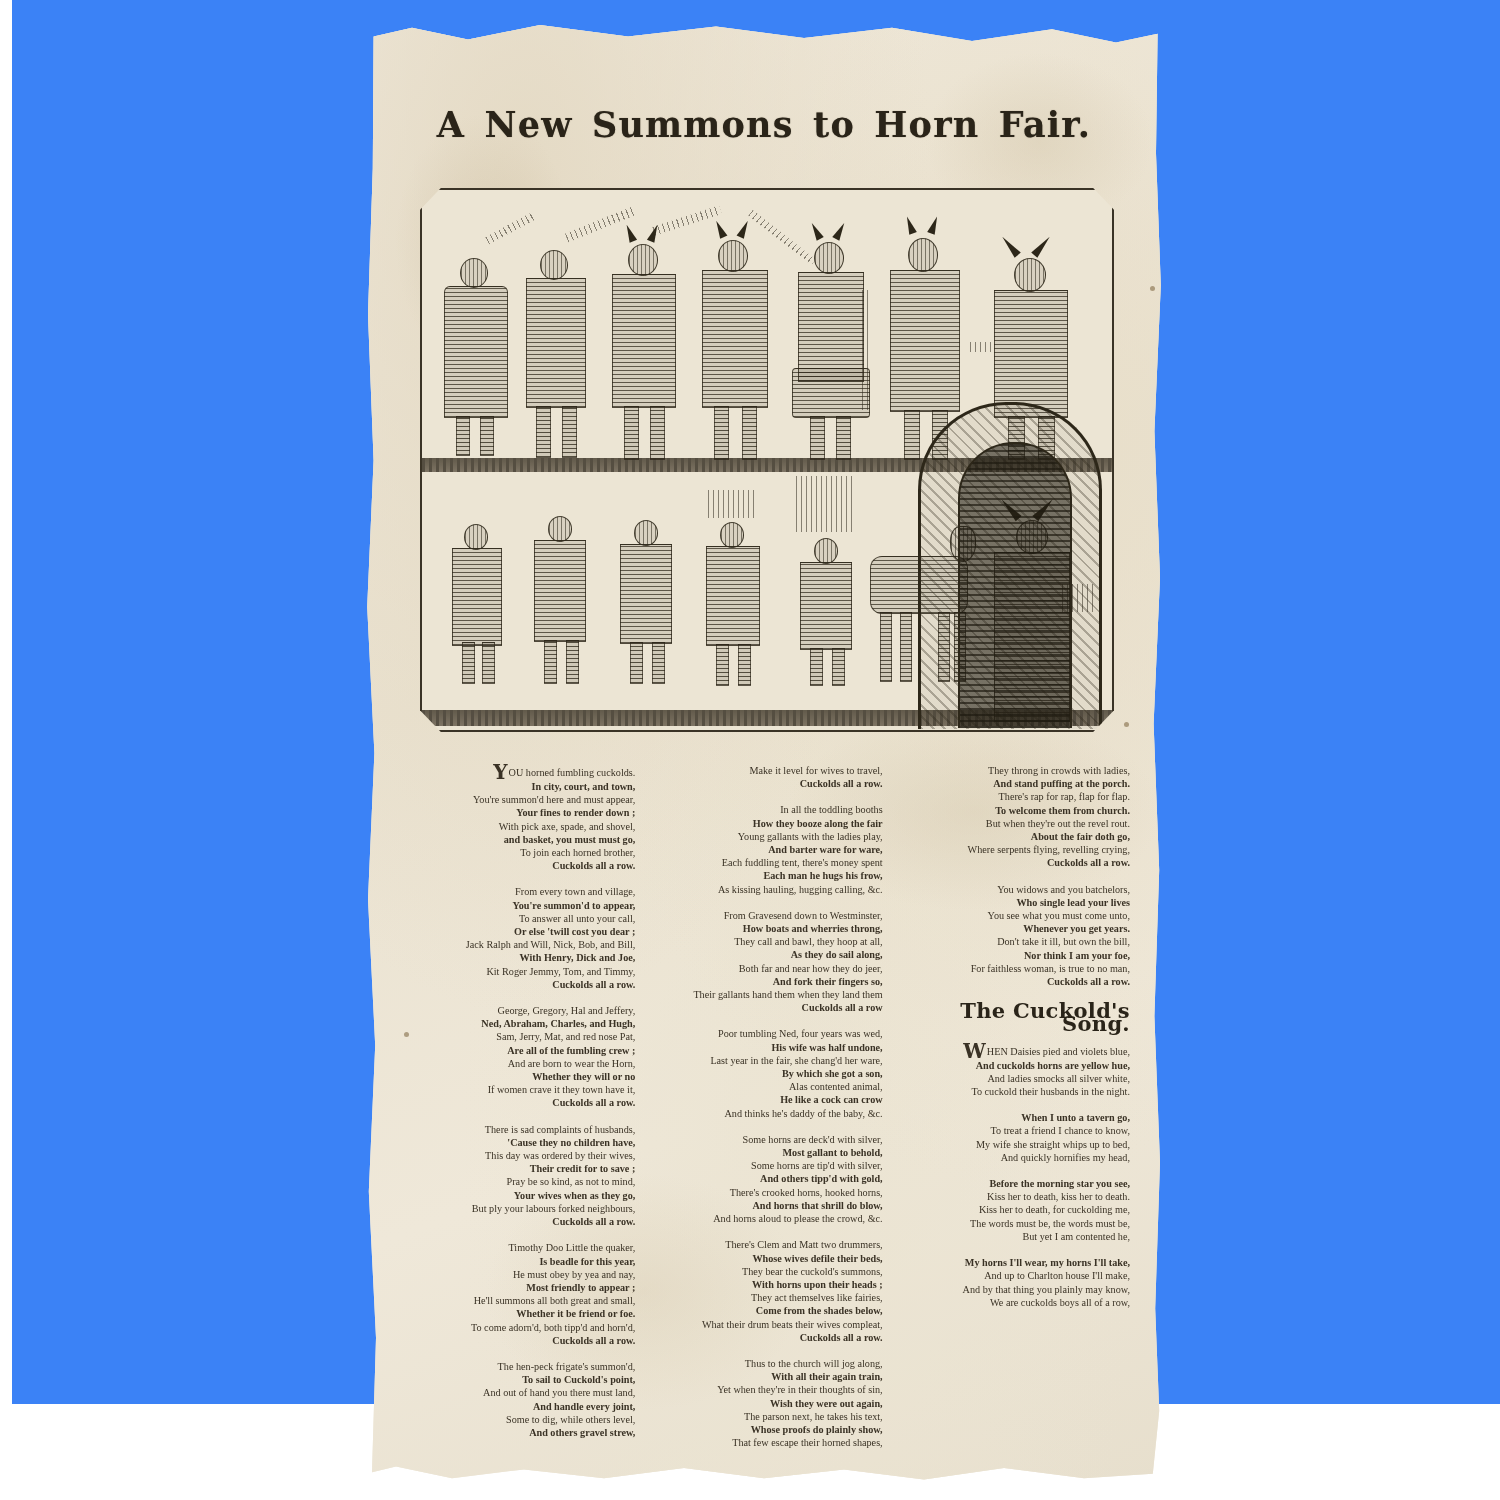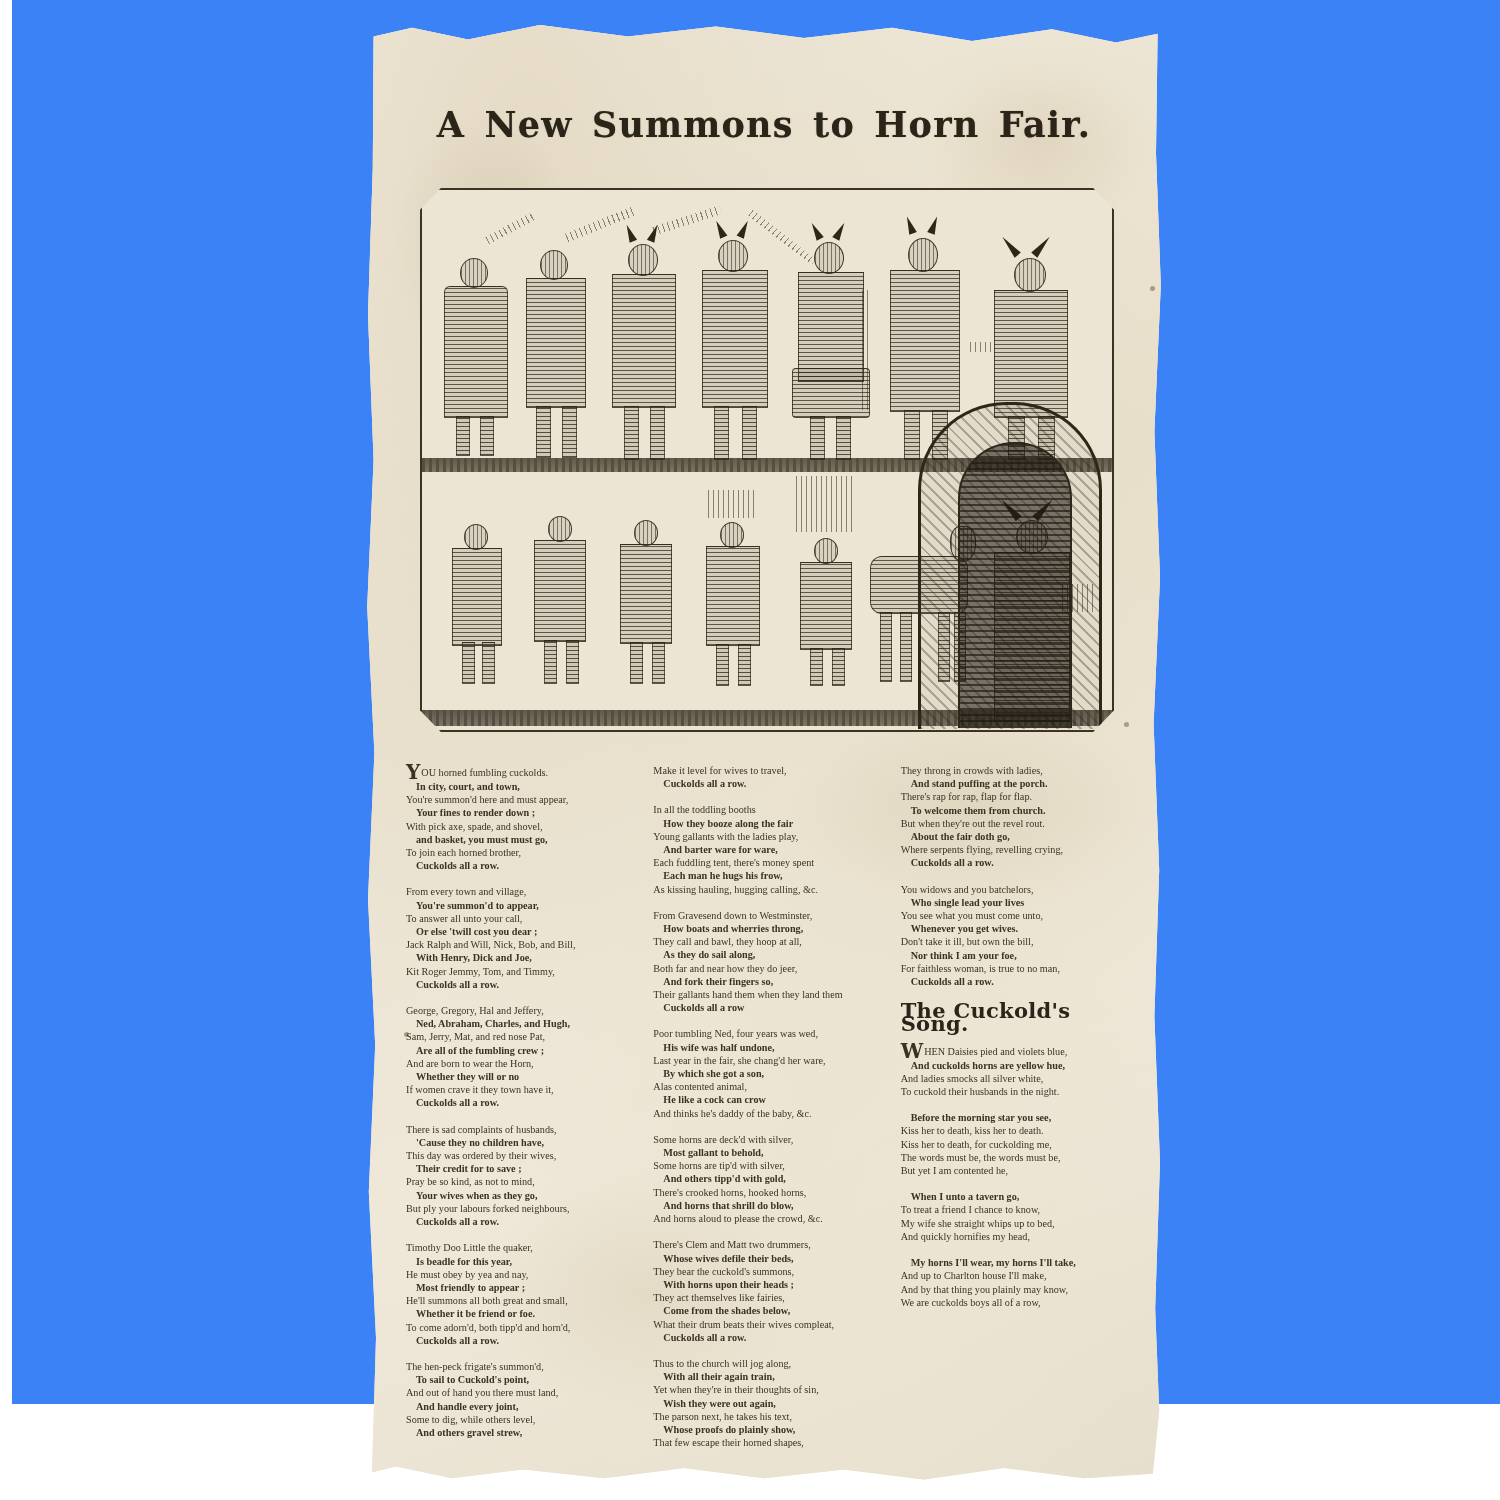--- a/index.html
+++ b/index.html
@@ -169,20 +169,21 @@
     height: 700px;
     display: flex;
     gap: 18px;
   }
   .col {
     flex: 1 1 0;
     font-size: 10.2px;
     line-height: 13.2px;
     color: #3a3225;
     font-family: "Liberation Serif", serif;
+    text-align: right;
   }
   .stanza { margin-bottom: 13px; }
   .ln { white-space: pre; }
   .ln.ind1 { padding-left: 10px; font-weight: bold; }
   .dropcap {
     font-size: 20px;
     line-height: 16px;
     font-weight: bold;
     font-family: "DejaVu Serif", serif;
     vertical-align: -3px;
@@ -469,47 +470,47 @@
             <div class="ln ind1">To welcome them from church.</div>
             <div class="ln">But when they're out the revel rout.</div>
             <div class="ln ind1">About the fair doth go,</div>
             <div class="ln">Where serpents flying, revelling crying,</div>
             <div class="ln ind1">Cuckolds all a row.</div>
           </div>
           <div class="stanza">
             <div class="ln">You widows and you batchelors,</div>
             <div class="ln ind1">Who single lead your lives</div>
             <div class="ln">You see what you must come unto,</div>
-            <div class="ln ind1">Whenever you get wives.</div>
+            <div class="ln ind1">Whenever you get years.</div>
             <div class="ln">Don't take it ill, but own the bill,</div>
             <div class="ln ind1">Nor think I am your foe,</div>
             <div class="ln">For faithless woman, is true to no man,</div>
             <div class="ln ind1">Cuckolds all a row.</div>
           </div>
           <div class="song-head">The Cuckold's Song.</div>
           <div class="stanza">
             <div class="ln"><span class="dropcap">W</span>HEN Daisies pied and violets blue,</div>
             <div class="ln ind1">And cuckolds horns are yellow hue,</div>
             <div class="ln">And ladies smocks all silver white,</div>
             <div class="ln">To cuckold their husbands in the night.</div>
+          </div>
+          <div class="stanza">
+            <div class="ln ind1">When I unto a tavern go,</div>
+            <div class="ln">To treat a friend I chance to know,</div>
+            <div class="ln">My wife she straight whips up to bed,</div>
+            <div class="ln">And quickly hornifies my head,</div>
           </div>
           <div class="stanza">
             <div class="ln ind1">Before the morning star you see,</div>
             <div class="ln">Kiss her to death, kiss her to death.</div>
             <div class="ln">Kiss her to death, for cuckolding me,</div>
             <div class="ln">The words must be, the words must be,</div>
             <div class="ln">But yet I am contented he,</div>
           </div>
           <div class="stanza">
-            <div class="ln ind1">When I unto a tavern go,</div>
-            <div class="ln">To treat a friend I chance to know,</div>
-            <div class="ln">My wife she straight whips up to bed,</div>
-            <div class="ln">And quickly hornifies my head,</div>
-          </div>
-          <div class="stanza">
             <div class="ln ind1">My horns I'll wear, my horns I'll take,</div>
             <div class="ln">And up to Charlton house I'll make,</div>
             <div class="ln">And by that thing you plainly may know,</div>
             <div class="ln">We are cuckolds boys all of a row,</div>
           </div>
         </div>
     </div>
 
   </div>
 </div>

